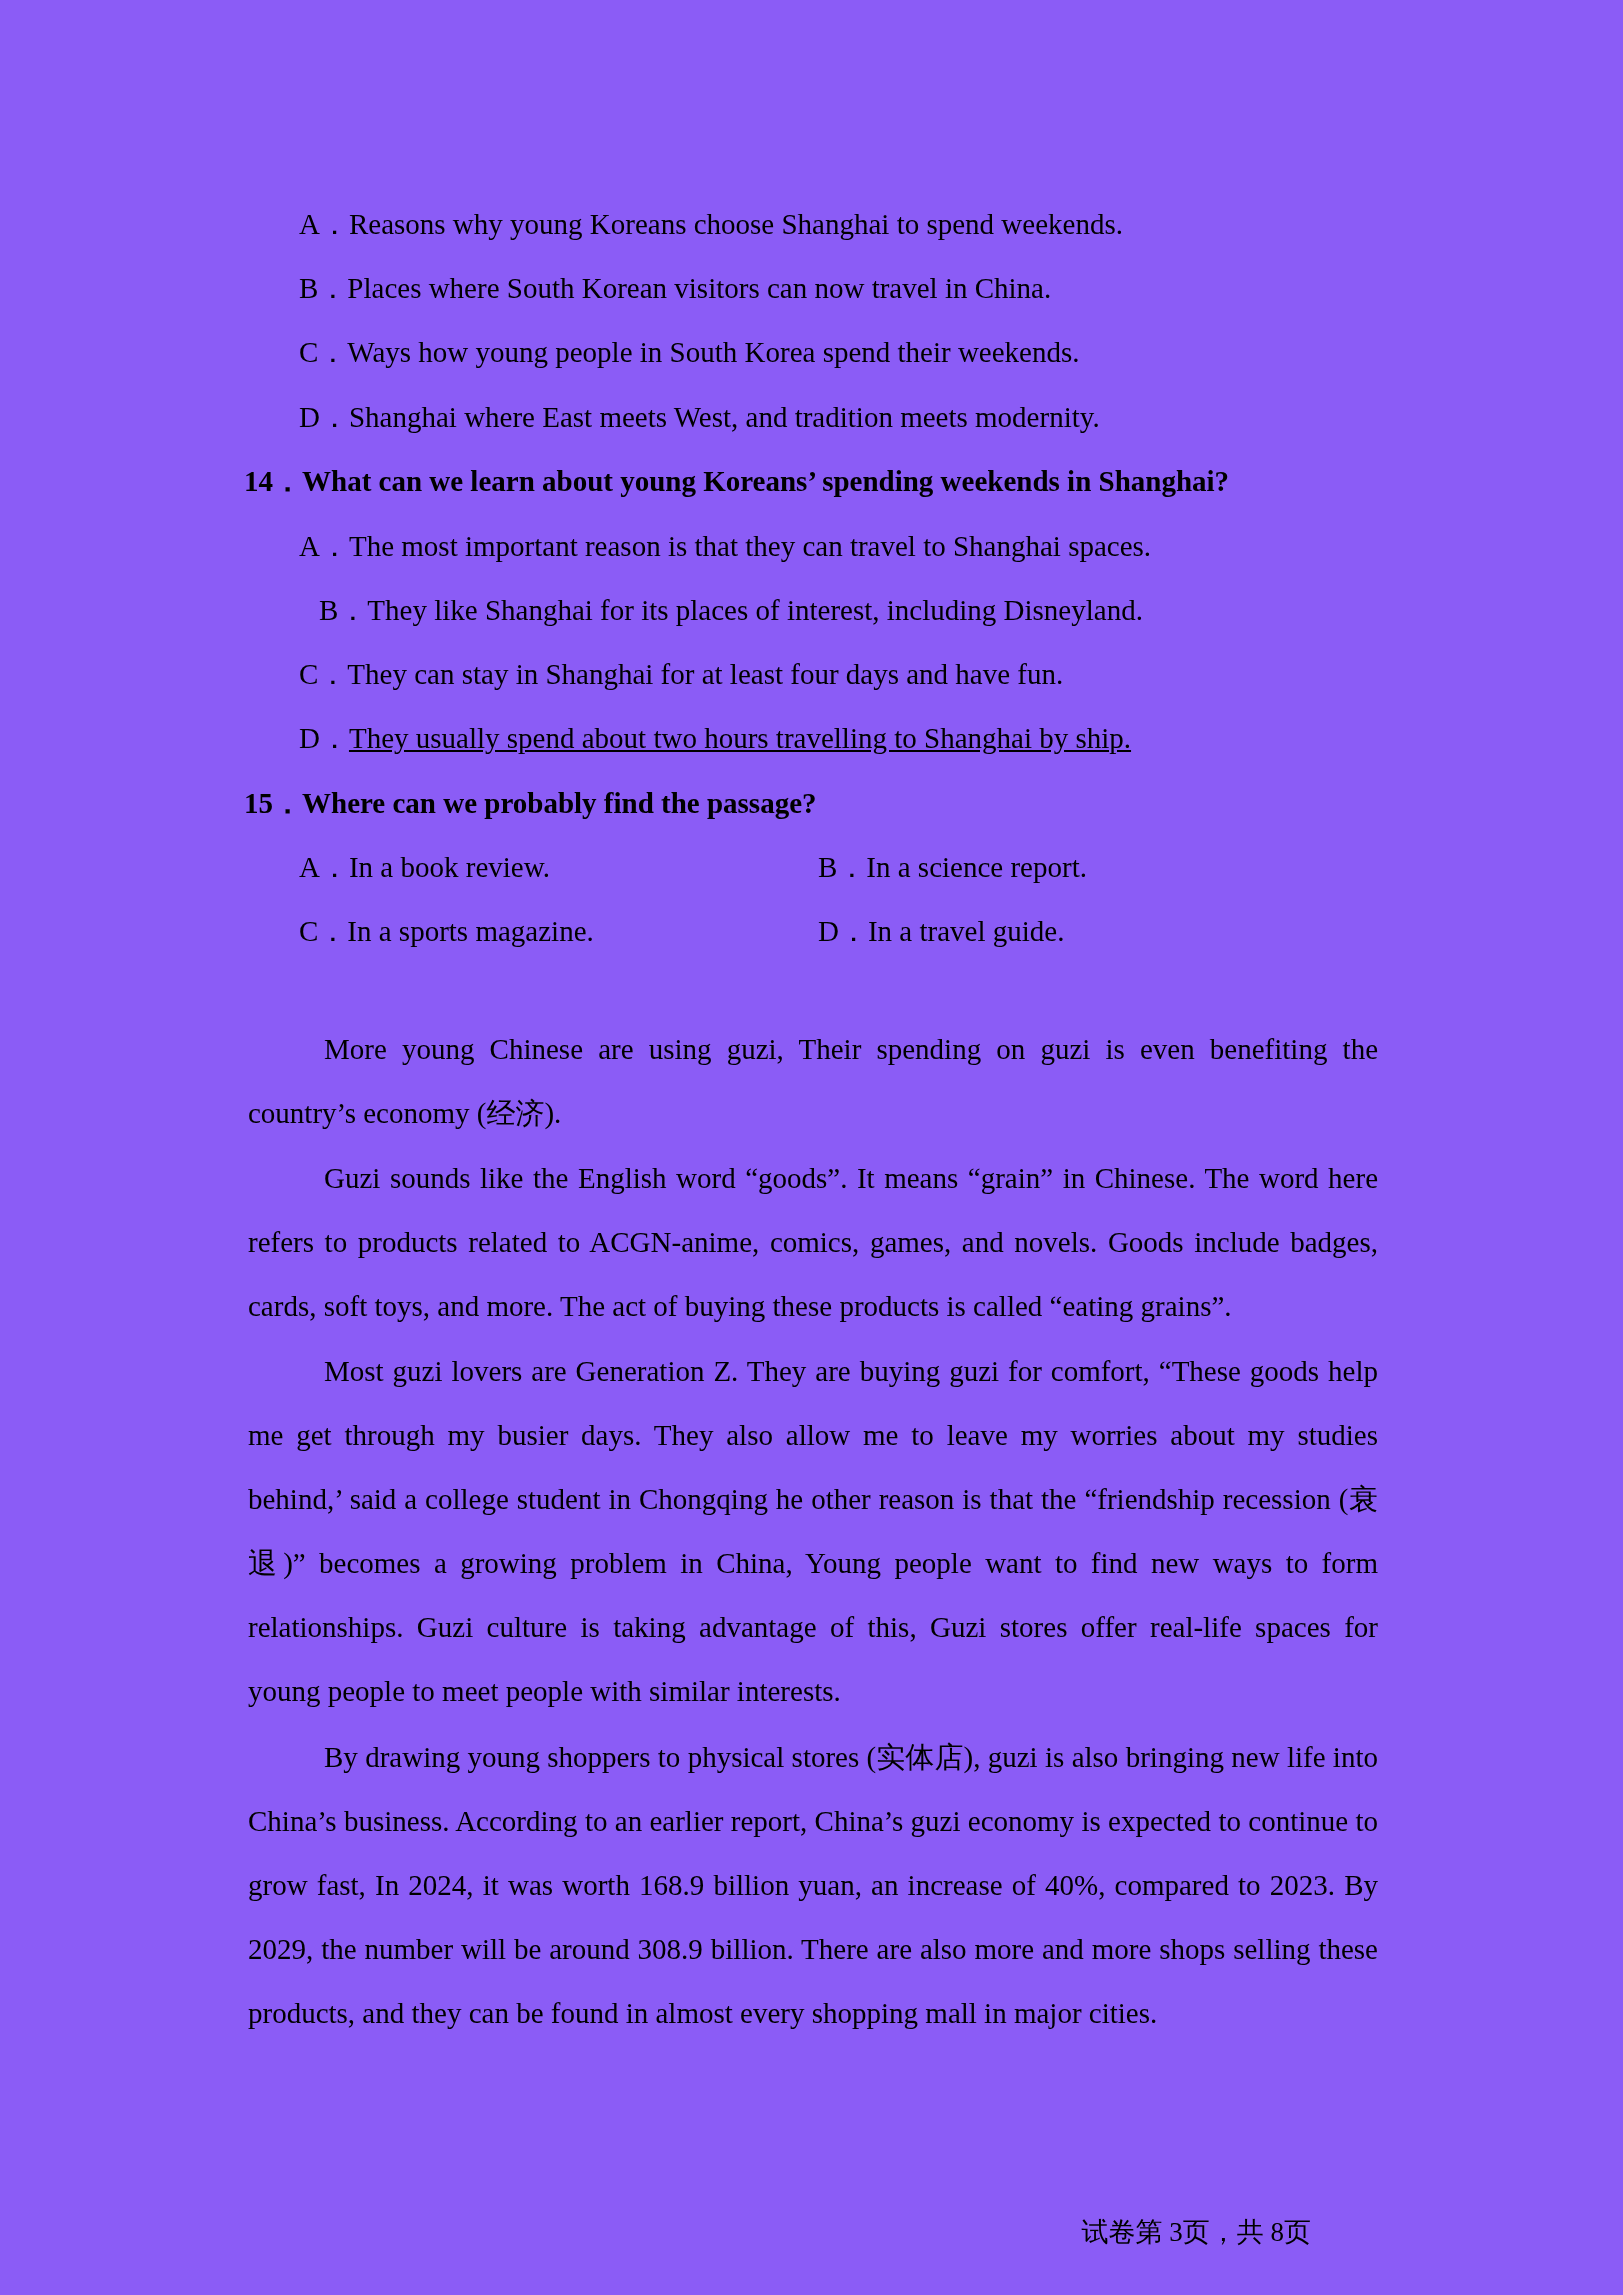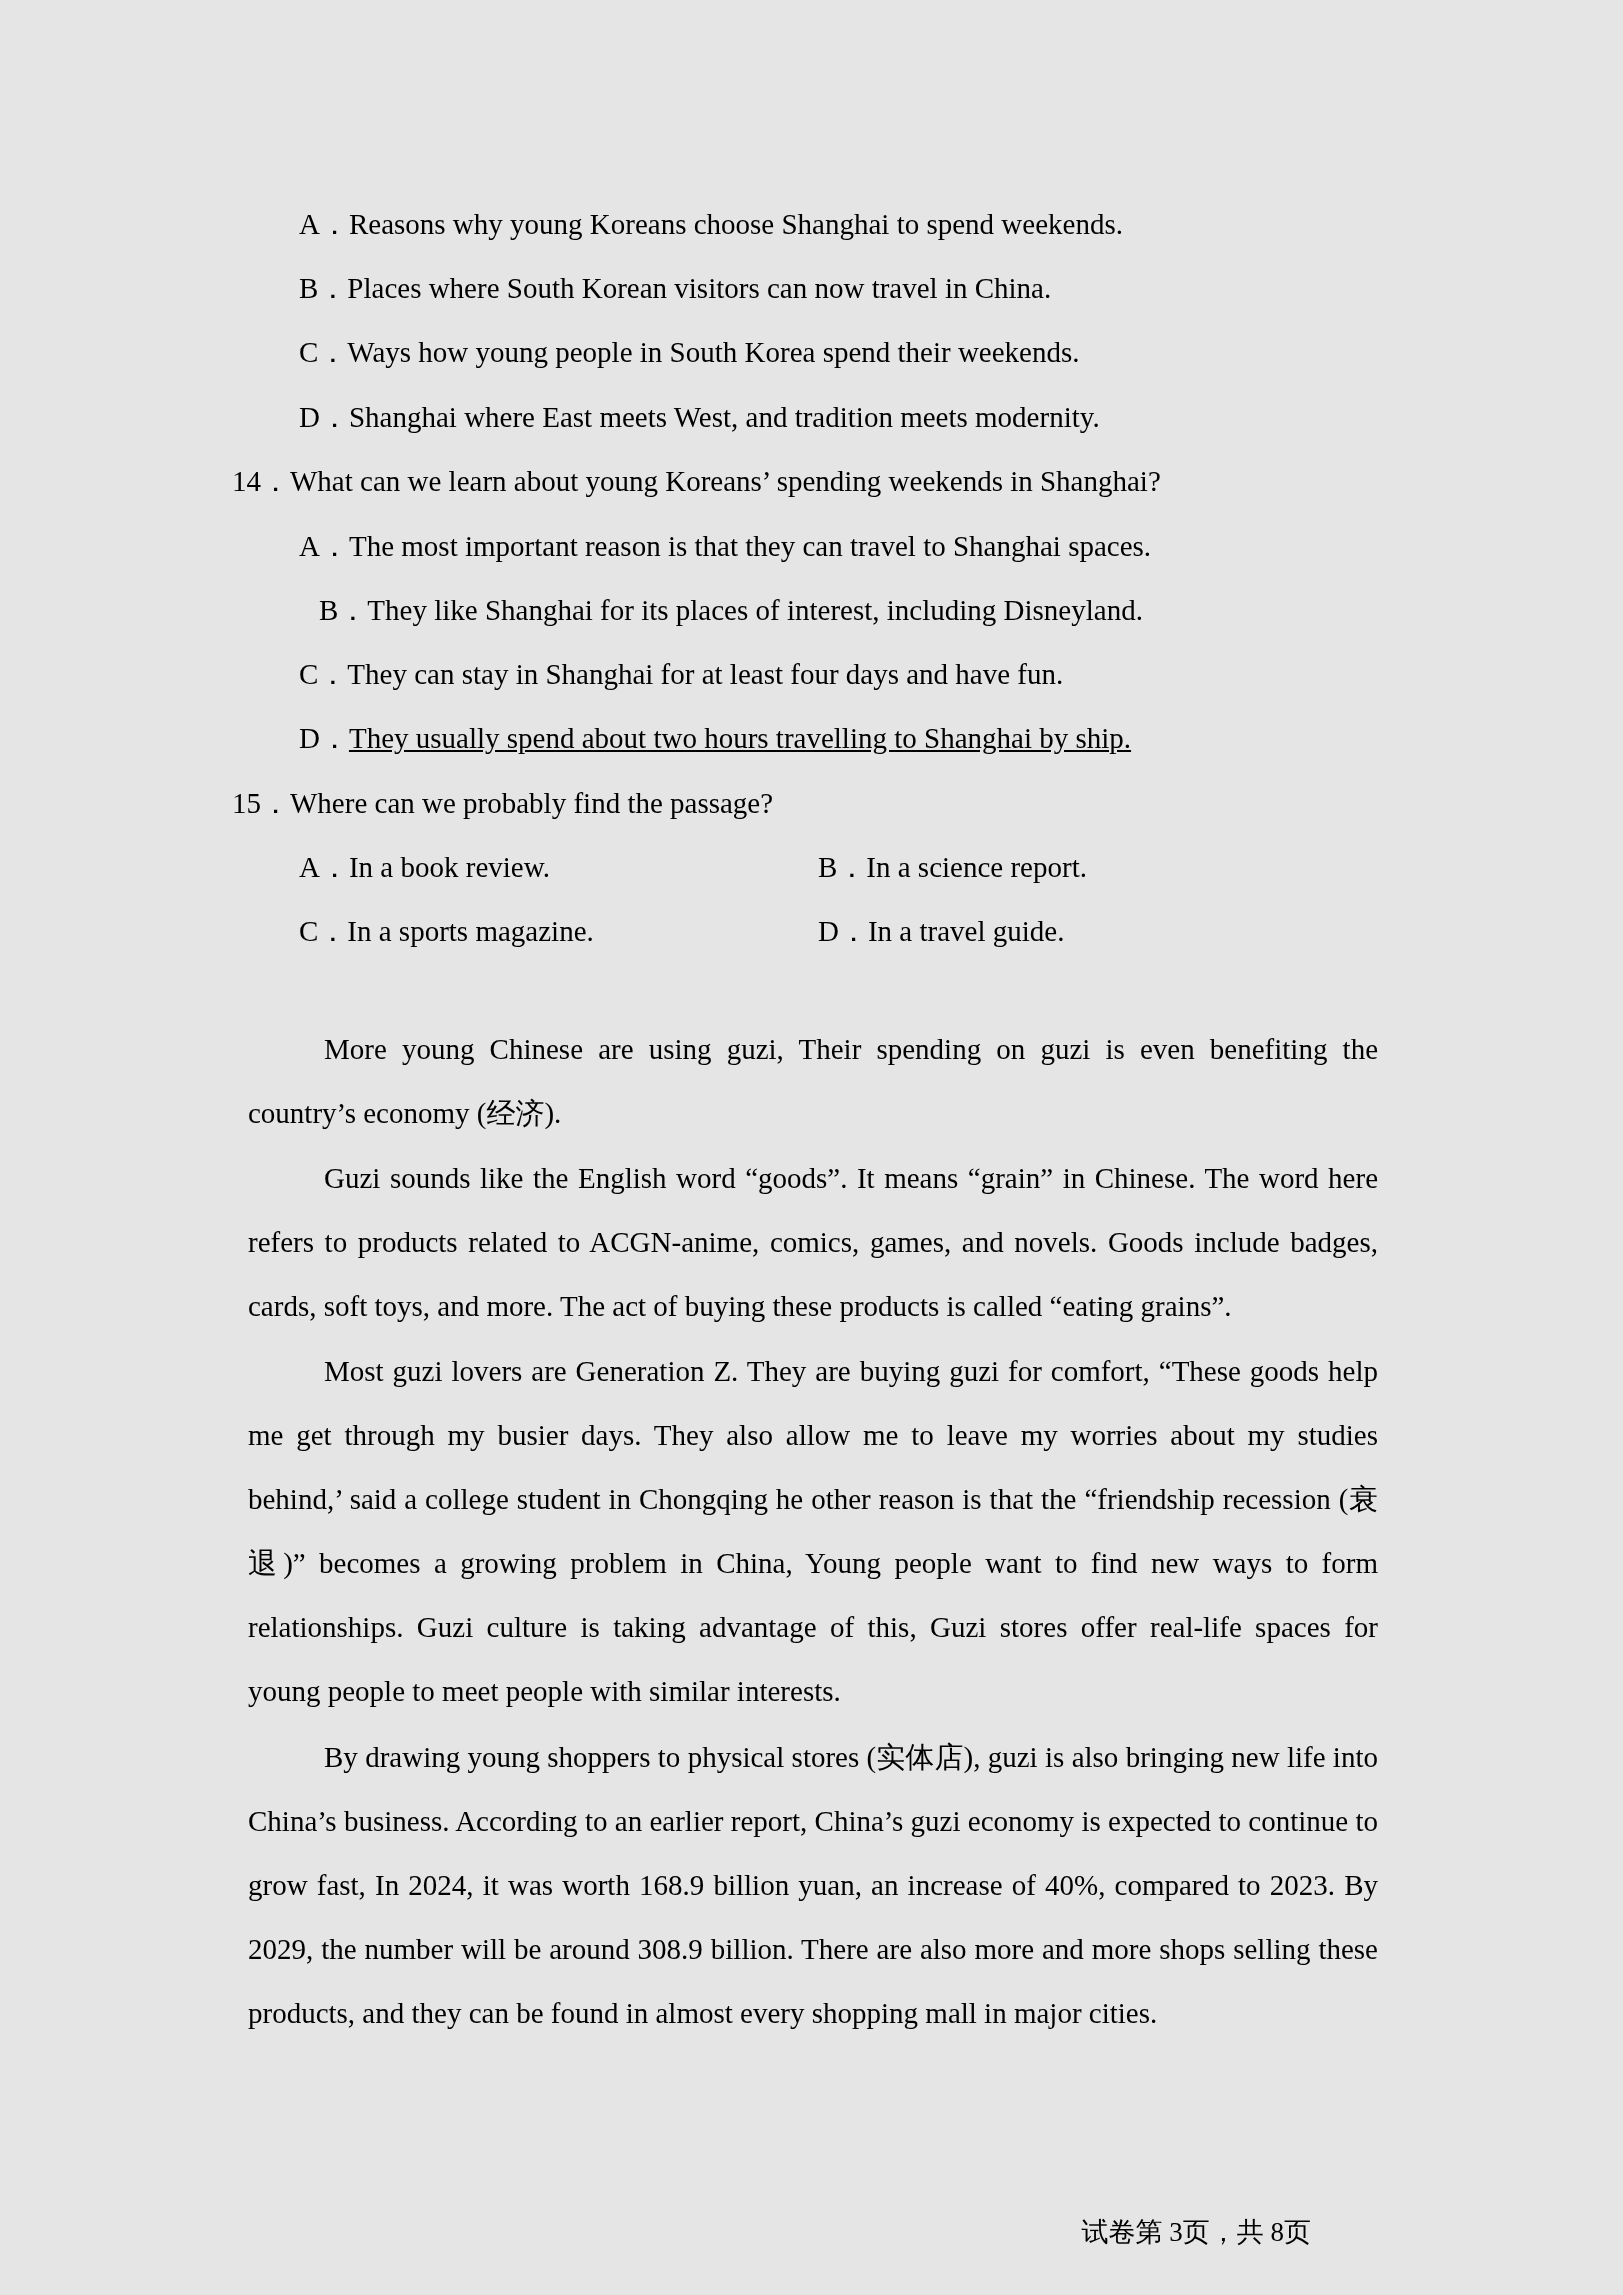--- a/index.html
+++ b/index.html
@@ -1,20 +1,20 @@
 <!DOCTYPE html>
 <html style="font-size:8.7px"><head>
 <meta charset="utf-8">
 <style>
   html, body { margin: 0; padding: 0; background: #ffffff; }
   body { width: 1623px; height: 2295px; position: relative; overflow: hidden;
          font-family: "Liberation Serif", "DejaVu Serif", serif; color: #000; }
-  .page { position: absolute; left: 0; top: 0; width: 1623px; height: 2295px; background: #e5e5e5; }
+  .page { position: absolute; left: 0; top: 0; width: 1623px; height: 2295px; background: #8b5cf6; }
   .line { position: absolute; font-size: 29px; line-height: 35px; white-space: nowrap; }
-  .q { left: 232px; }
+  .q { left: 244px; font-weight: bold; }
   .opt { left: 299px; }
   .opt2 { left: 818px; }
   .num { display: inline-block; min-width: 55px; }
   .ol { display: inline-block; min-width: 48px; }
   .para { position: absolute; left: 248px; width: 1130px; font-size: 29px;
           line-height: 64px; text-align: justify; text-indent: 76px; margin: 0; }
   .footer { position: absolute; left: 0; width: 1311px; top: 2215px; text-align: right;
             font-size: 27px; line-height: 35px; font-family: Liberation Serif, serif; }
 </style>
 </head>

